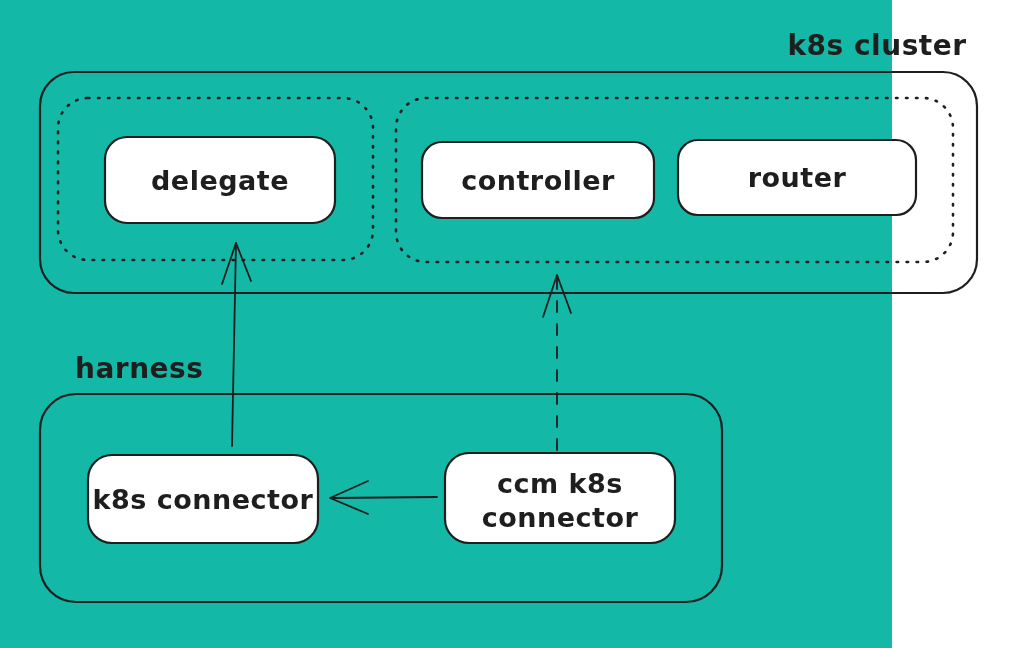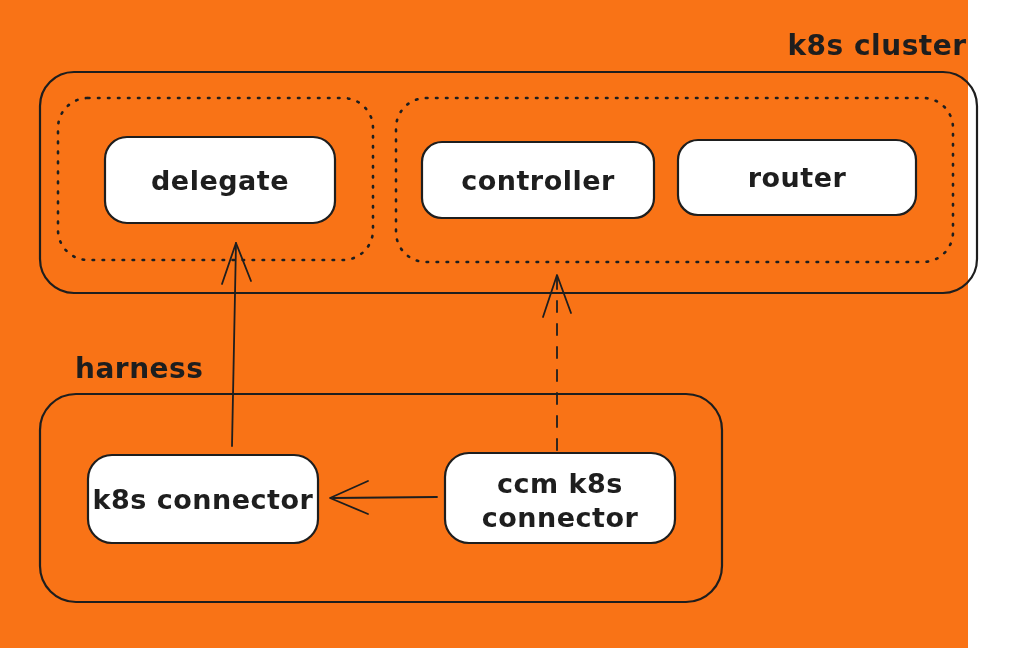--- a/index.html
+++ b/index.html
@@ -4,23 +4,23 @@
 <style>
   html, body {
     margin: 0;
     padding: 0;
     background: #ffffff;
     width: 1020px;
     height: 648px;
     overflow: hidden;
   }
   .canvas-wrap {
-    width: 968px;
+    width: 892px;
     height: 648px;
-    background: #f97316;
+    background: #14b8a6;
   }
   svg {
     display: block;
   }
   svg text {
     font-family: "DejaVu Sans", "Liberation Sans", sans-serif;
     font-weight: 600;
     fill: #1e1e1e;
     letter-spacing: 0.5px;
   }

